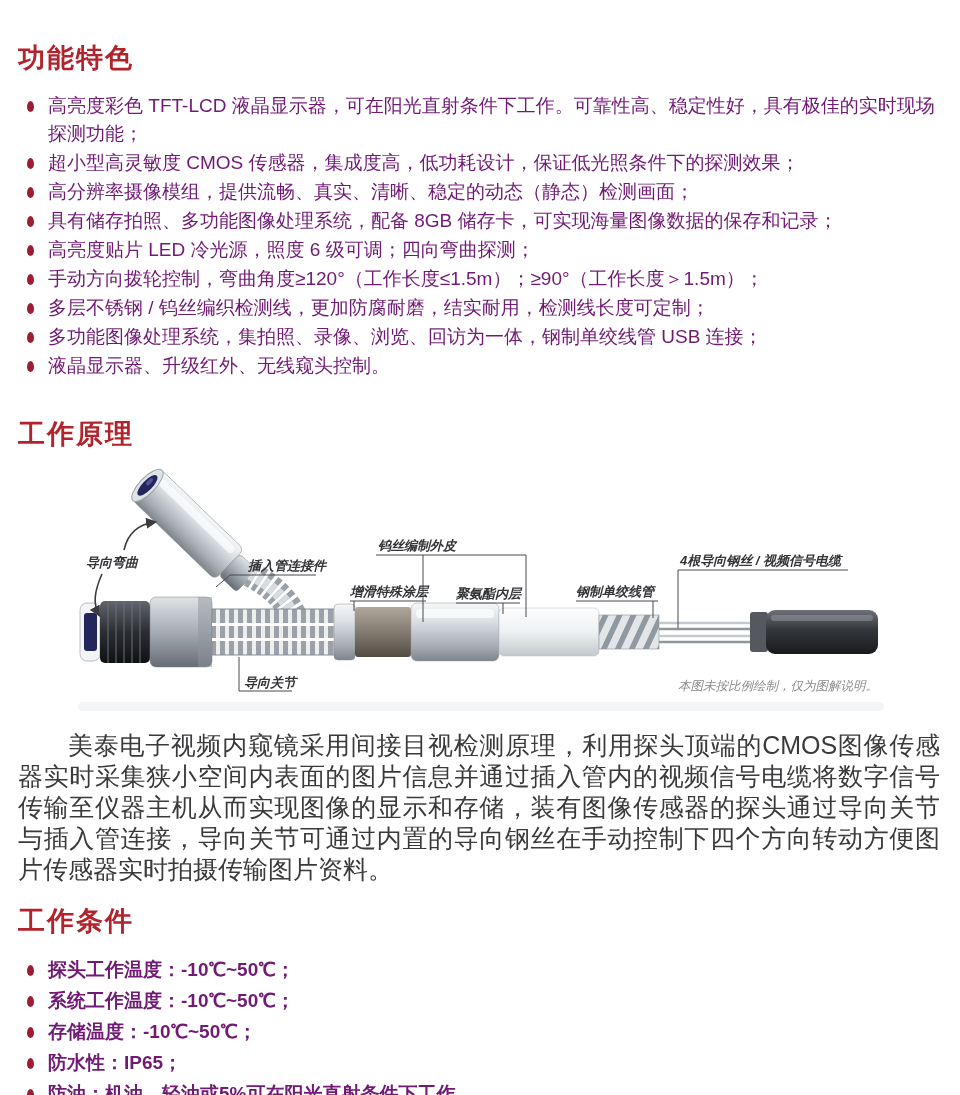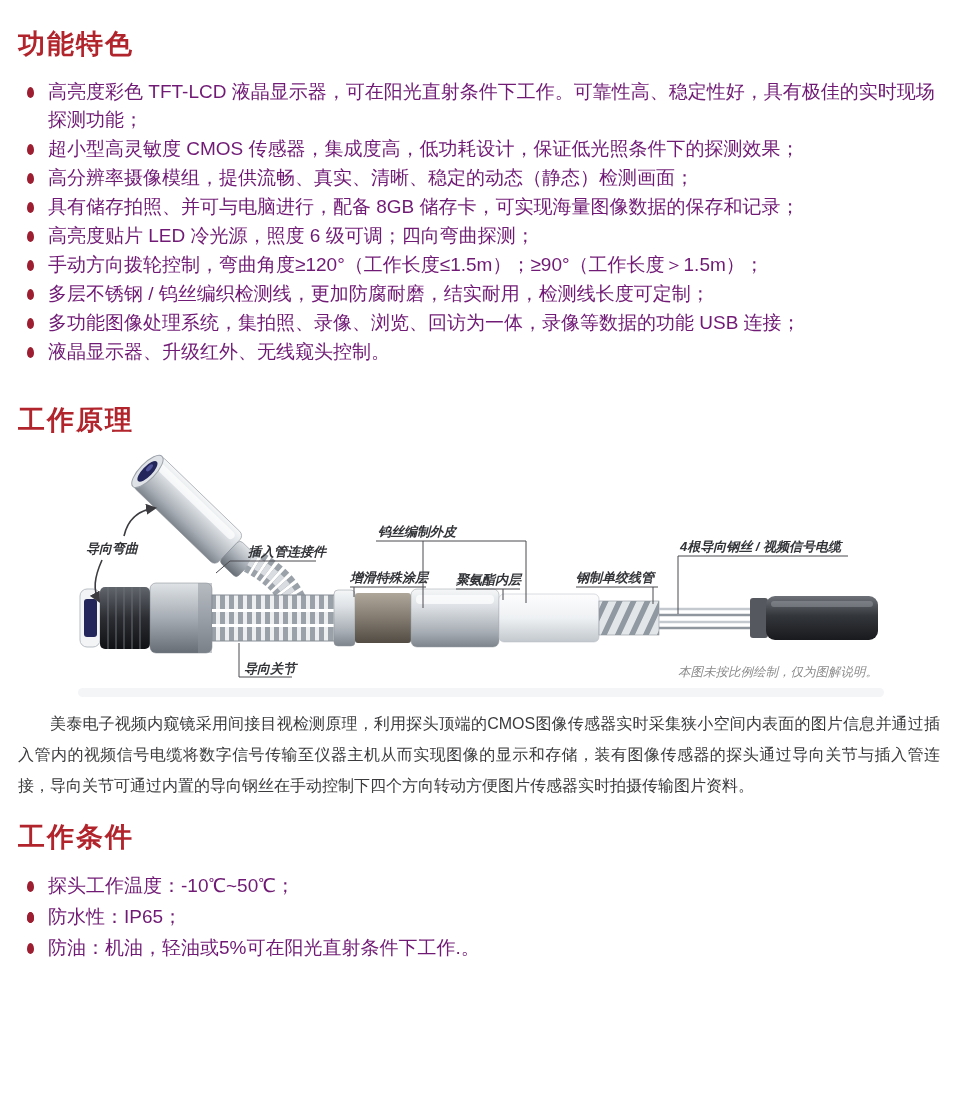--- a/index.html
+++ b/index.html
@@ -10,70 +10,70 @@
     color: #3a3a3c;
   }
   .page { padding: 24px 20px 0 18px; }
 
   h2.section-title {
     color: #b2242c;
     font-size: 27px;
     font-weight: 700;
     letter-spacing: 2px;
   }
-  .title-features { margin-top: 2px; font-family: Liberation Serif, serif; }
+  .title-features { margin-top: 16px; font-family: Liberation Serif, serif; }
   .title-principle { margin-top: 36px; }
   .title-conditions { margin-top: 18px; }
 
   ul.bullet-list { list-style: none; margin-top: 16px; }
   ul.bullet-list li {
     position: relative;
     padding-left: 30px;
     font-size: 19px;
     line-height: 28px;
     color: #701a75;
   }
   ul.features-list li { margin-bottom: 1px; }
-  ul.conditions-list li { line-height: 30px; margin-bottom: 1px; }
+  ul.conditions-list li { line-height: 30px; margin-bottom: 1px; font-weight: bold; }
   .dot {
     position: absolute; left: 9px; top: 9px;
     width: 7px; height: 11px;
     border-radius: 50% 50% 50% 50% / 55% 55% 45% 45%;
     background: #9c1e30;
   }
   ul.conditions-list .dot { top: 10px; }
 
   .diagram-wrap { position: relative; margin: 10px 0 0 40px; width: 900px; height: 252px; }
   .dlabel { font-family: "Liberation Sans", sans-serif; font-size: 13px; font-weight: 700; font-style: italic; fill: #333438; }
   .dnote  { font-family: "Liberation Sans", sans-serif; font-size: 12.5px; font-style: italic; fill: #8a8a8a; }
 
   .principle-paragraph {
-    margin-top: 8px;
-    font-size: 16px;
+    margin-top: 16px;
+    font-size: 25px;
     line-height: 31px;
     text-align: justify;
     text-indent: 2em;
     color: #3a3a3c;
   }
 </style>
 </head>
 <body>
 
 <div class="page">
 
   <h2 class="section-title title-features">功能特色</h2>
   <ul class="bullet-list features-list">
     <li><span class="dot"></span><span>高亮度彩色 TFT-LCD 液晶显示器，可在阳光直射条件下工作。可靠性高、稳定性好，具有极佳的实时现场探测功能；</span></li>
     <li><span class="dot"></span><span>超小型高灵敏度 CMOS 传感器，集成度高，低功耗设计，保证低光照条件下的探测效果；</span></li>
     <li><span class="dot"></span><span>高分辨率摄像模组，提供流畅、真实、清晰、稳定的动态（静态）检测画面；</span></li>
-    <li><span class="dot"></span><span>具有储存拍照、并可与电脑进行，配备 8GB 储存卡，可实现海量图像数据的保存和记录；</span></li>
+    <li><span class="dot"></span><span>具有储存拍照、多功能图像处理系统，配备 8GB 储存卡，可实现海量图像数据的保存和记录；</span></li>
     <li><span class="dot"></span><span>高亮度贴片 LED 冷光源，照度 6 级可调；四向弯曲探测；</span></li>
     <li><span class="dot"></span><span>手动方向拨轮控制，弯曲角度≥120°（工作长度≤1.5m）；≥90°（工作长度＞1.5m）；</span></li>
     <li><span class="dot"></span><span>多层不锈钢 / 钨丝编织检测线，更加防腐耐磨，结实耐用，检测线长度可定制；</span></li>
-    <li><span class="dot"></span><span>多功能图像处理系统，集拍照、录像、浏览、回访为一体，录像等数据的功能 USB 连接；</span></li>
+    <li><span class="dot"></span><span>多功能图像处理系统，集拍照、录像、浏览、回访为一体，钢制单绞线管 USB 连接；</span></li>
     <li><span class="dot"></span><span>液晶显示器、升级红外、无线窥头控制。</span></li>
   </ul>
 
   <h2 class="section-title title-principle">工作原理</h2>
 
   <div class="diagram-wrap">
     <svg viewBox="0 0 900 252" width="900" height="252">
       <defs>
         <linearGradient id="gMetal" x1="0" y1="0" x2="0" y2="1">
           <stop offset="0" stop-color="#f5f7f8"></stop>
@@ -190,18 +190,19 @@
 
       <rect x="20" y="240" width="806" height="9" rx="4.5" fill="#f4f5f6"></rect>
     </svg>
   </div>
 
   <p class="principle-paragraph">美泰电子视频内窥镜采用间接目视检测原理，利用探头顶端的CMOS图像传感器实时采集狭小空间内表面的图片信息并通过插入管内的视频信号电缆将数字信号传输至仪器主机从而实现图像的显示和存储，装有图像传感器的探头通过导向关节与插入管连接，导向关节可通过内置的导向钢丝在手动控制下四个方向转动方便图片传感器实时拍摄传输图片资料。</p>
 
   <h2 class="section-title title-conditions">工作条件</h2>
   <ul class="bullet-list conditions-list">
     <li><span class="dot"></span><span>探头工作温度：-10℃~50℃；</span></li>
-    <li><span class="dot"></span></li>
+    <li><span class="dot"></span><span>系统工作温度：-10℃~50℃；</span></li>
+    <li><span class="dot"></span><span>存储温度：-10℃~50℃；</span></li>
     <li><span class="dot"></span><span>防水性：IP65；</span></li>
     <li><span class="dot"></span><span>防油：机油，轻油或5%可在阳光直射条件下工作.。</span></li>
   </ul>
 
 </div>
 
 </body></html>

